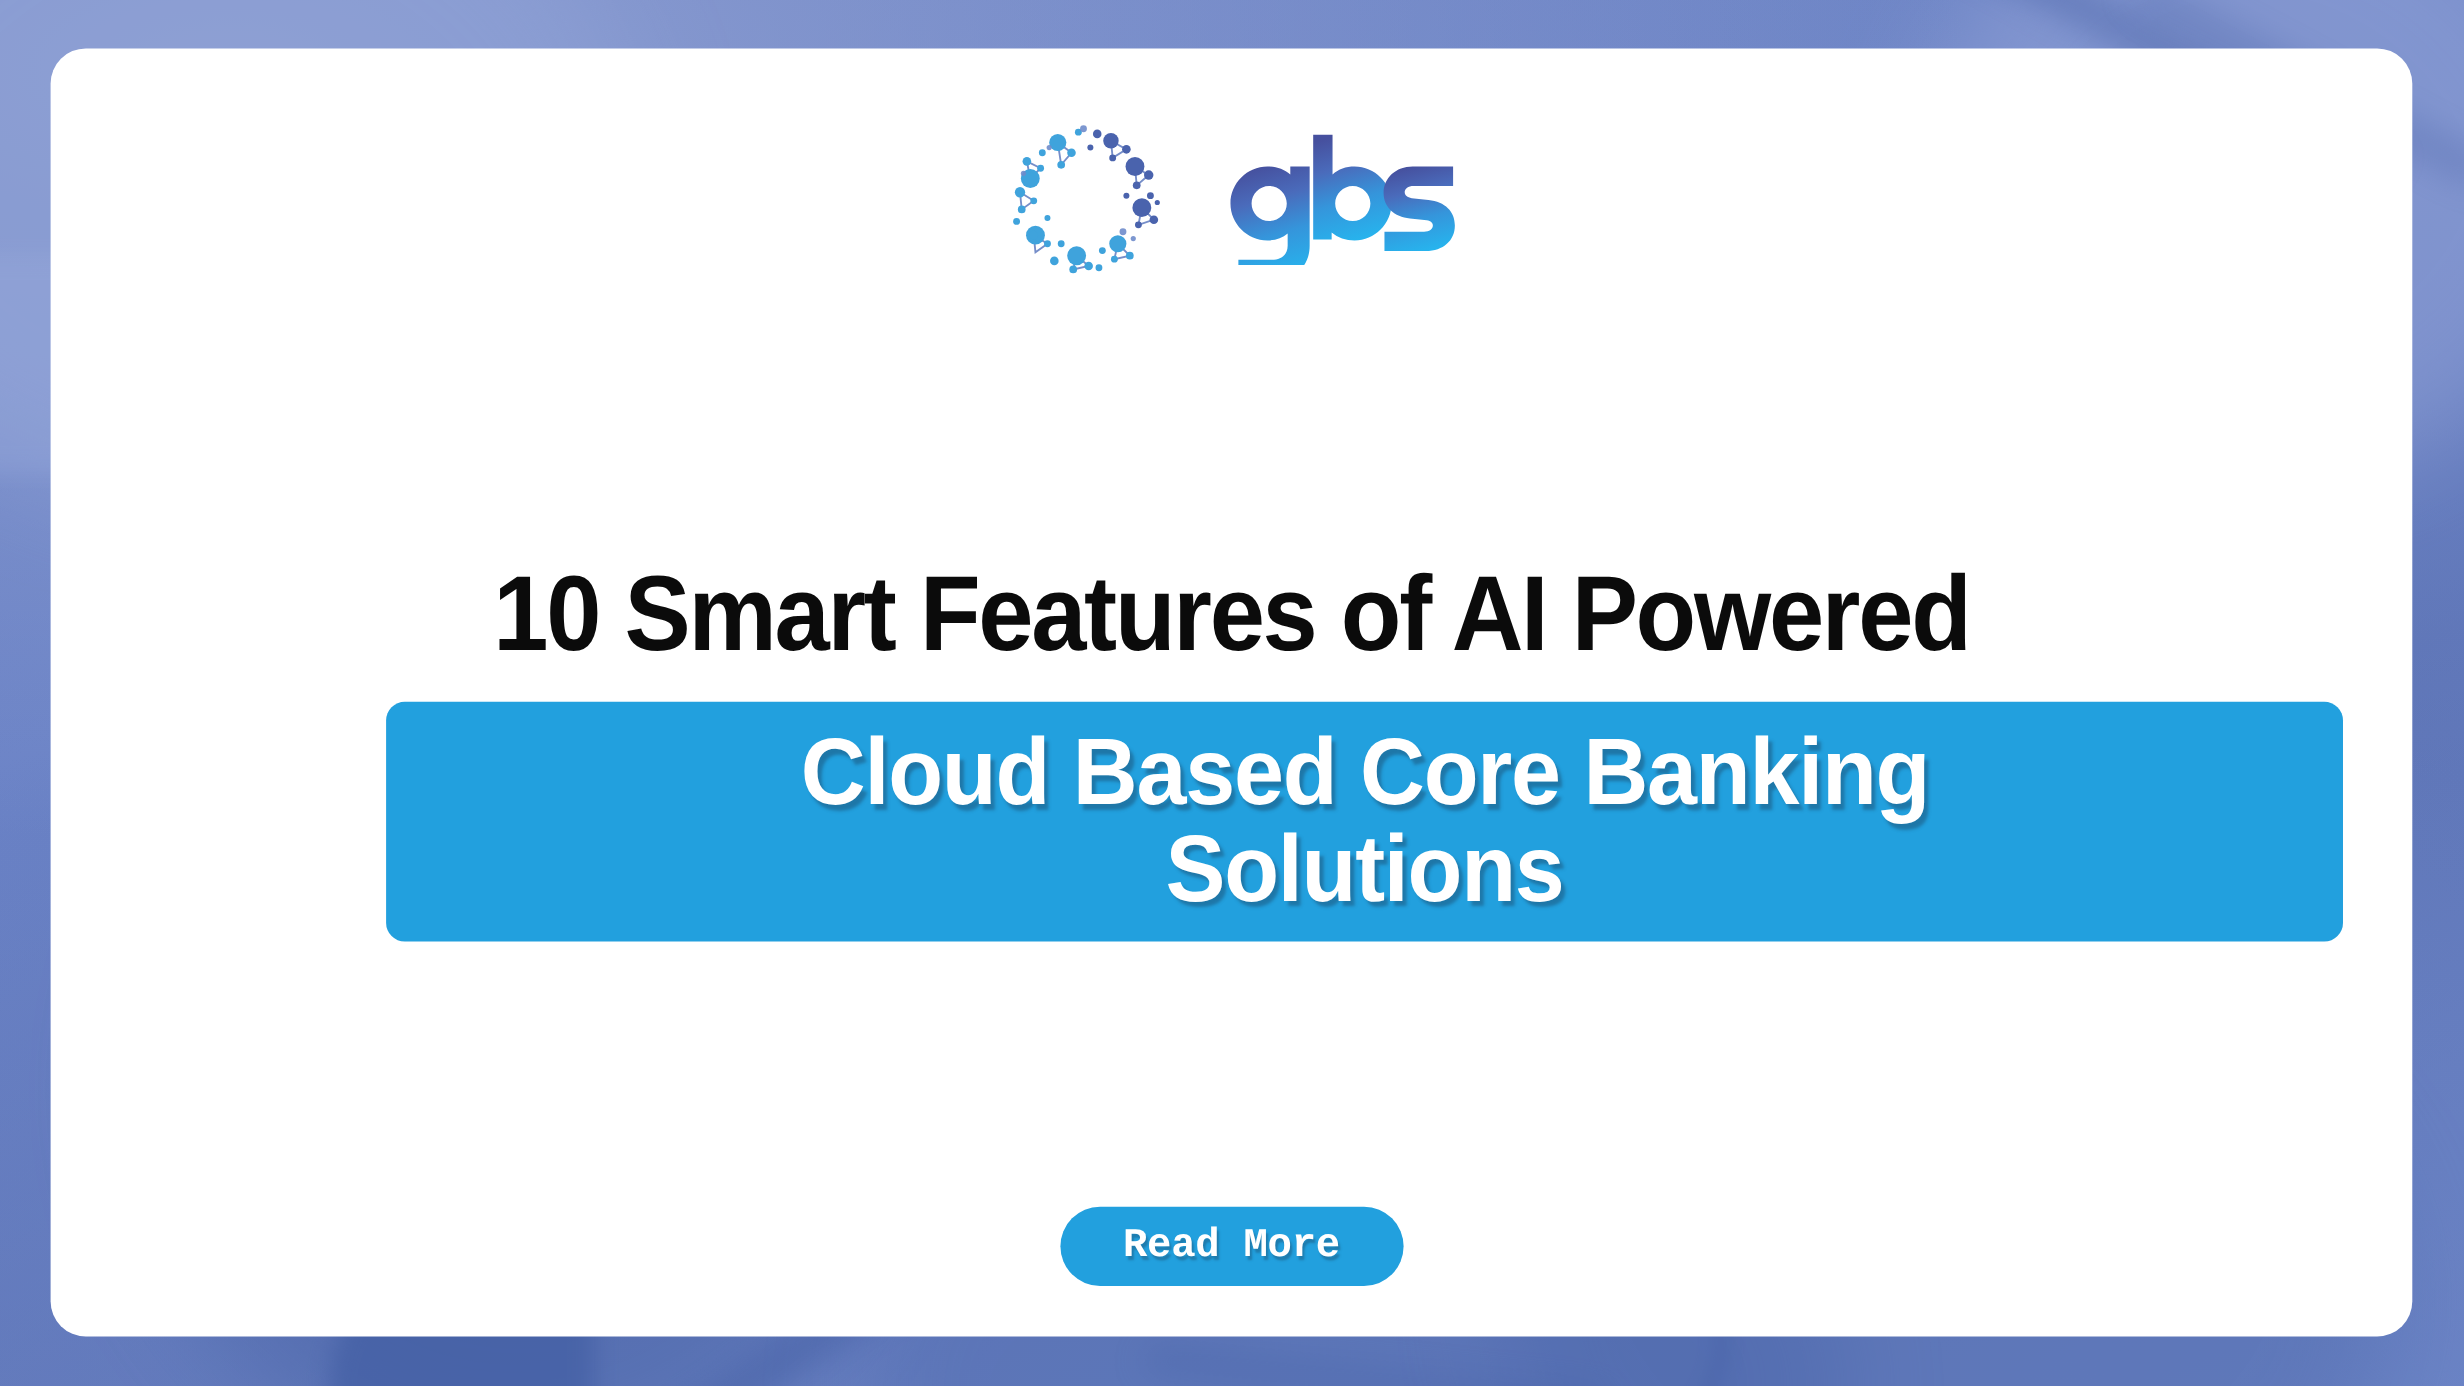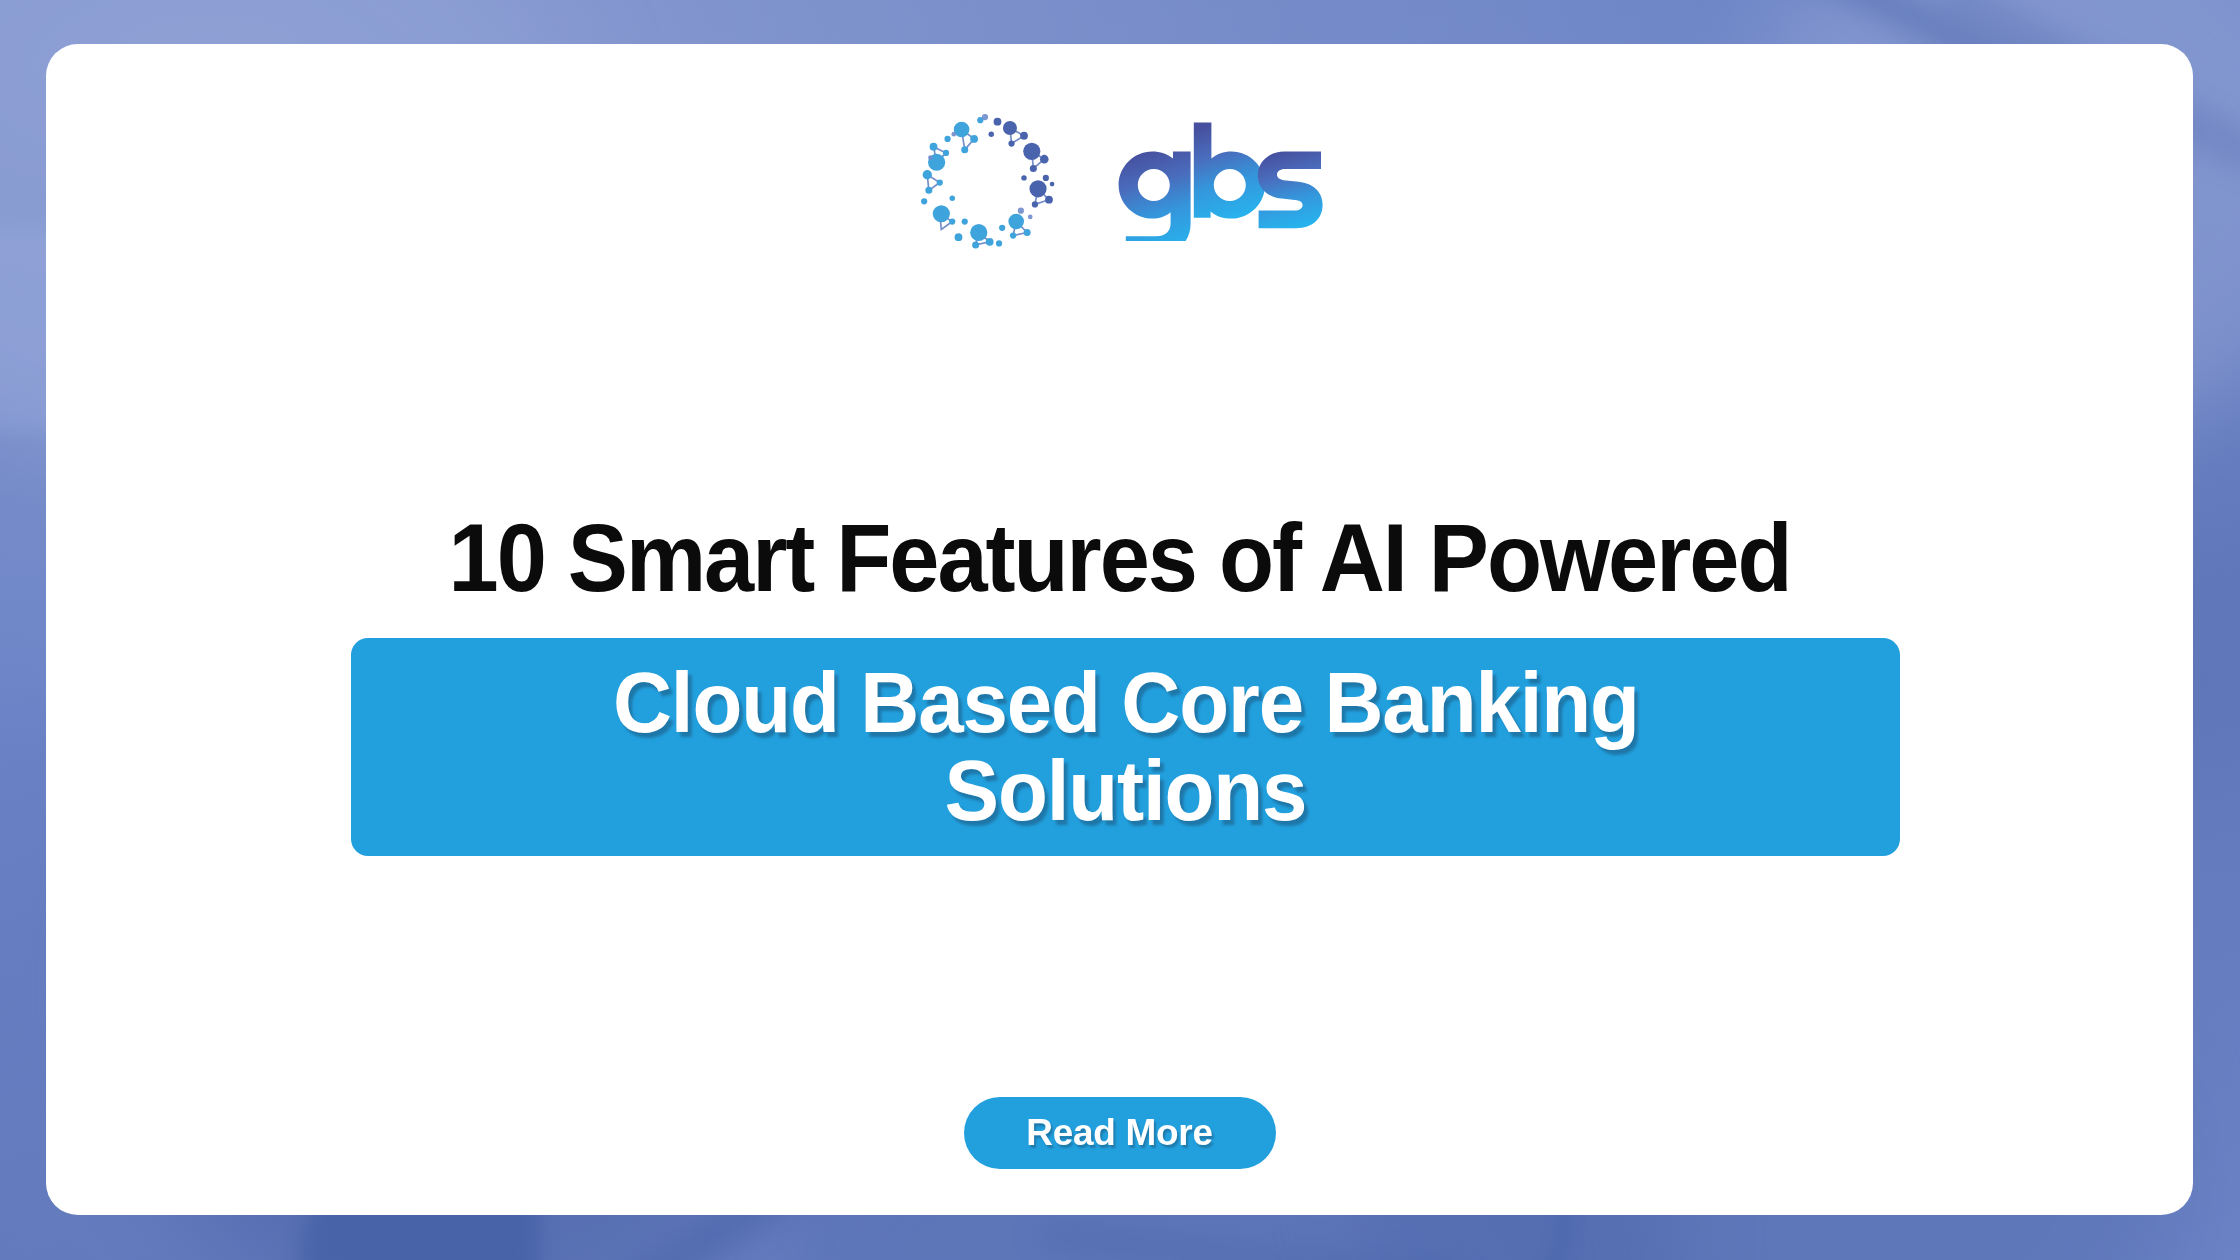--- a/index.html
+++ b/index.html
@@ -65,21 +65,21 @@
     font-size:97px;
     line-height:1.0;
     letter-spacing:-2.2px;
     color:#0b0b0b;
     transform:scaleX(.93);
     white-space:nowrap;
   }
 
   
   .banner{
-    position:absolute;left:305px;top:594px;width:1549px;height:218px;
+    position:absolute;left:305px;top:594px;width:1779px;height:218px;
     background:#22a0de;border-radius:17px;
     display:flex;flex-direction:column;align-items:center;justify-content:center;
   }
   .banner-line{
     font-family:"Liberation Sans", sans-serif;
     font-weight:bold;
     font-size:86px;
     line-height:1.02;
     letter-spacing:-1.2px;
     color:#ffffff;
@@ -87,21 +87,21 @@
     transform:scaleX(.95);
     white-space:nowrap;
   }
 
   
   .cta-wrap{position:absolute;left:0;right:0;top:1053px;display:flex;justify-content:center;}
   .cta{
     width:312px;height:72px;border:0;outline:0;cursor:pointer;
     background:#22a0de;border-radius:36px;
     display:flex;align-items:center;justify-content:center;
-    font-family:Liberation Sans, sans-serif;
+    font-family:Liberation Mono, monospace;
     font-weight:bold;font-size:37px;letter-spacing:-0.3px;
     color:#ffffff;
     text-shadow:2px 3px 2px rgba(26,63,92,0.38);
     padding:0;
   }
 </style>
 </head>
 <body>
 
 <div class="stage">

